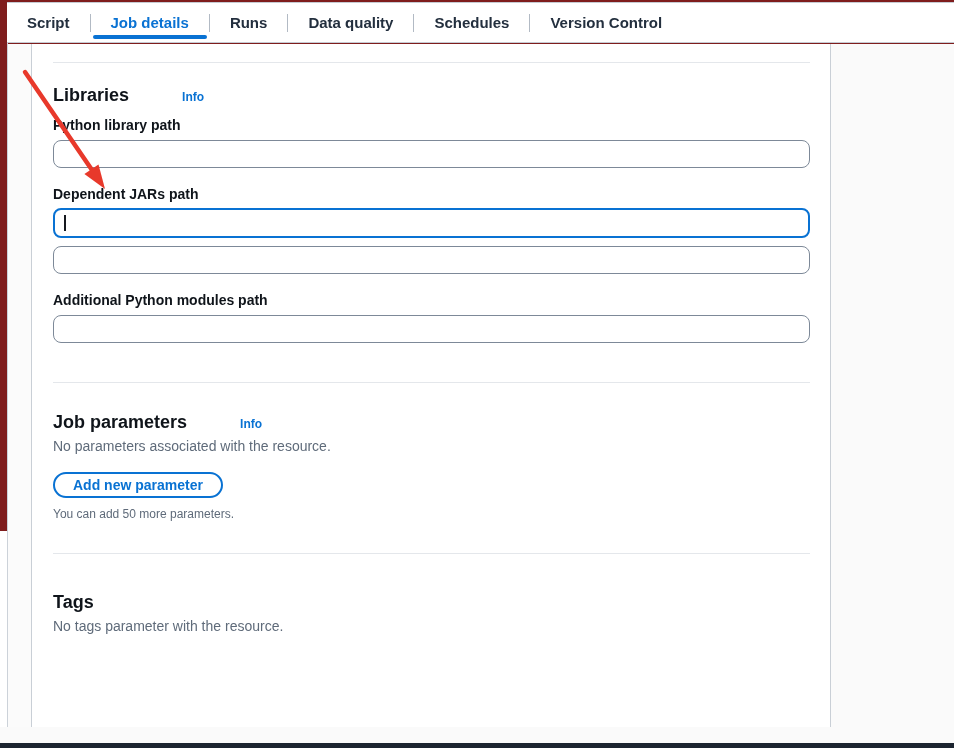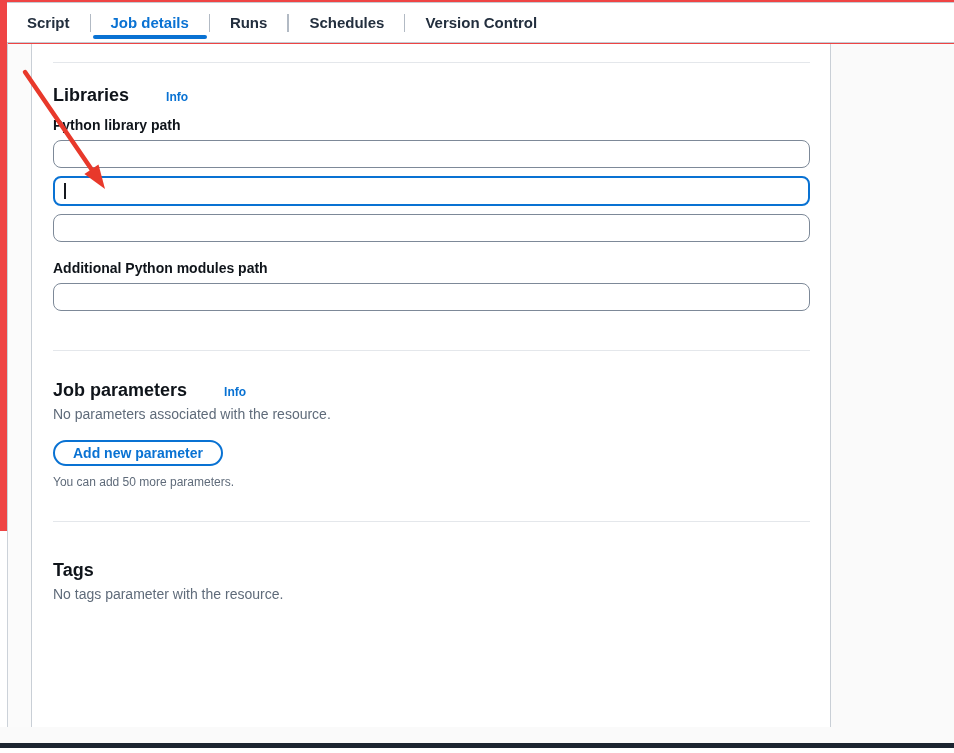--- a/index.html
+++ b/index.html
@@ -1,21 +1,21 @@
 <!DOCTYPE html>
 <html><head>
 <meta charset="utf-8">
 <style>
   * { margin:0; padding:0; box-sizing:border-box; }
   html,body { width:954px; height:753px; background:#ffffff;
     font-family:"Liberation Sans", sans-serif; color:#0f141a; overflow:hidden; }
   .abs { position:absolute; }
 
   
-  #stage { position:relative; width:954px; height:531px; background:#ef4444; }
+  #stage { position:relative; width:954px; height:531px; background:#7f1d1d; }
   #left-frame-line { left:7px; top:2px; width:1px; height:725px; background:#ccd2d9; }
   #tab-bar { left:7px; top:2px; width:947px; height:41px; background:#ffffff;
     border-top:1px solid #c5cbd3; border-bottom:1px solid #c5cbd3;
     display:flex; align-items:center; }
   .tab { height:100%; display:flex; align-items:center; padding:0 20px;
     font-size:15px; font-weight:700; color:#232f3e; position:relative; cursor:pointer; }
   .tab.active { color:#0972d3; }
   .tab.active::after { content:""; position:absolute; left:2px; right:2px; bottom:3px;
     height:4px; border-radius:2px; background:#0972d3; }
   .tab-sep { width:1px; height:18px; background:#b2bac4; }
@@ -27,21 +27,21 @@
   #right-gutter { left:831px; top:44px; width:123px; height:683px; background:#fafafa; }
   #bottom-strip { left:0; top:727px; width:954px; height:16px; background:#fafafa; }
   #bottom-bar   { left:0; top:743px; width:954px; height:5px; background:#1c2430; }
 
   
   .divider { height:1px; background:#e4e7eb; }
   .divider.d1 { margin-top:18px; }
   .divider.d2 { margin-top:38px; }
   .divider.d3 { margin-top:32px; }
 
-  .section-heading-row { display:flex; align-items:baseline; gap:9px; }
+  .section-heading-row { display:flex; align-items:baseline; gap:25px; }
   .section-heading { font-size:18px; font-weight:700; line-height:22px; color:#0f141a; }
   .info-link { font-size:12px; font-weight:700; color:#0972d3; text-decoration:none; cursor:pointer;padding-left:28px; }
   .hr1 { margin-top:21px; }  .hr2 { margin-top:28px; }  .hr3 { margin-top:37px; }
 
   .field-label { font-size:14px; font-weight:700; line-height:14px; color:#0f141a; }
   .fl-1 { margin-top:12px; } .fl-n { margin-top:18px; }
   .input-row { margin-top:7px; height:30px; display:flex; align-items:center; position:relative; }
   .text-input { width:100%; height:28px; border:1px solid #7d8998; border-radius:8px;
     background:#ffffff; font-size:14px; padding:0 10px; color:#0f141a; outline:none; }
   .text-input.focused { height:30px; border:2px solid #0972d3; }
@@ -64,20 +64,21 @@
 
   <div class="abs" id="left-frame-line"></div>
 
   <nav class="abs" id="tab-bar">
     <div class="tab">Script</div>
     <div class="tab-sep"></div>
     <div class="tab active">Job details</div>
     <div class="tab-sep"></div>
     <div class="tab">Runs</div>
     <div class="tab-sep"></div>
+    <div class="tab">Data quality</div>
     <div class="tab-sep"></div>
     <div class="tab">Schedules</div>
     <div class="tab-sep"></div>
     <div class="tab">Version Control</div>
   </nav>
 
   <div class="abs" id="left-gutter"></div>
   <div class="abs" id="right-gutter"></div>
 
   <main class="abs" id="main-panel">
@@ -88,20 +89,21 @@
     <div class="section-heading-row hr1">
       <h2 class="section-heading">Libraries</h2>
       <a class="info-link">Info</a>
     </div>
 
     <div class="field-label fl-1">Python library path</div>
     <div class="input-row">
       <input class="text-input" type="text" value="" style="">
     </div>
 
+    <div class="field-label fl-n">Dependent JARs path</div>
     <div class="input-row">
       <input class="text-input focused" type="text" value="" style="">
       <div class="caret"></div>
     </div>
 
     <div class="input-row">
       <input class="text-input" type="text" value="" style="">
     </div>
 
     <div class="field-label fl-n">Additional Python modules path</div>

